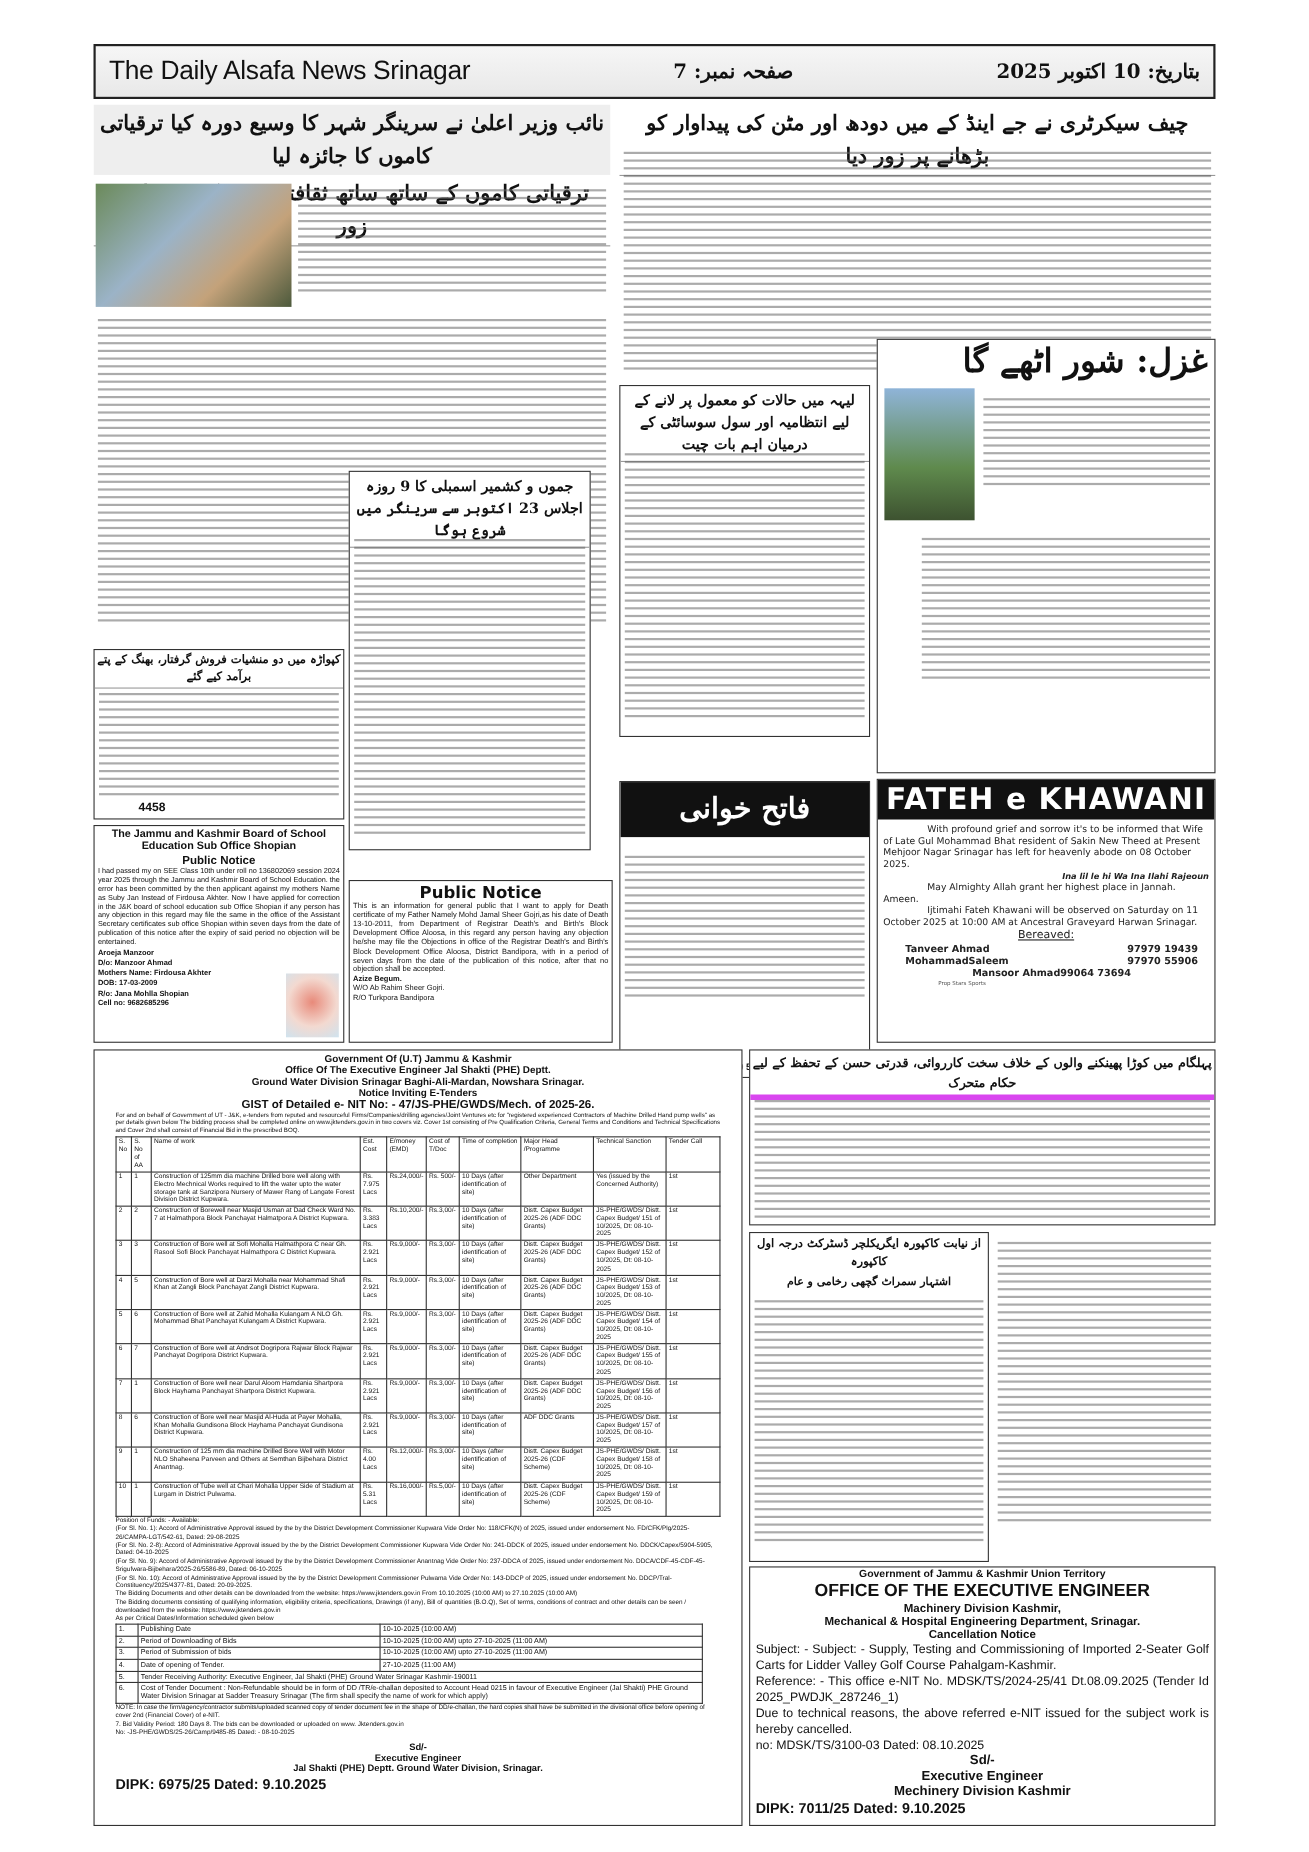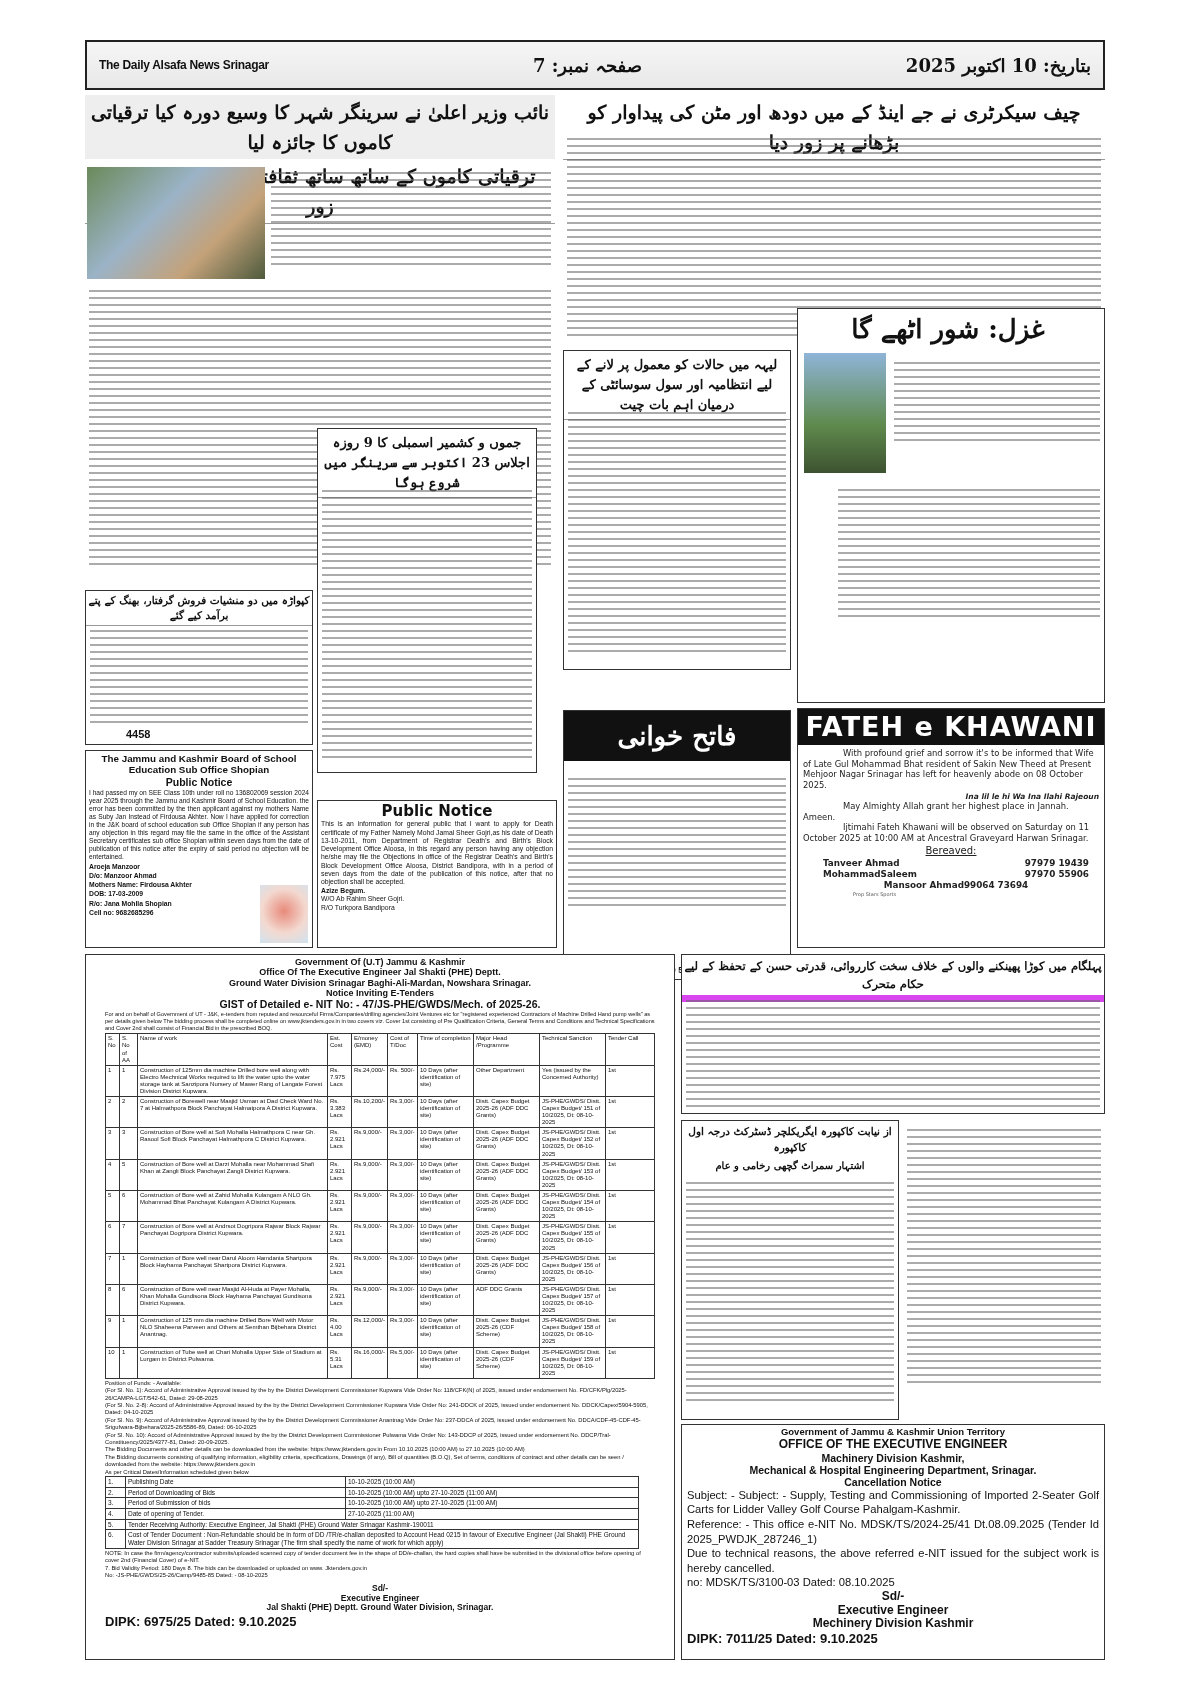--- a/index.html
+++ b/index.html
@@ -1,19 +1,19 @@
 <!DOCTYPE html>
 <html><head>
 <meta charset="utf-8">
 <style>
 *{box-sizing:border-box;margin:0;padding:0}
 body{width:1190px;height:1684px;background:#fff;font-family:"Liberation Sans",sans-serif;color:#111;position:relative;overflow:hidden}
 .page{position:absolute;left:85px;top:40px;width:1020px;height:1620px}
 .masthead{position:absolute;left:0;top:0;width:1020px;height:50px;border:2px solid #222;background:linear-gradient(#f6f6f6,#e8e8e8);display:flex;align-items:center;justify-content:space-between;padding:0 12px}
-.masthead .title{font-weight:bold;font-size:12px;letter-spacing:-0.3px}
+.masthead .title{font-weight:normal;font-size:24px;letter-spacing:-0.3px}
 .masthead .pg{font-weight:bold;font-size:18px;font-family:"DejaVu Serif",serif}
 .masthead .date{font-weight:bold;font-size:18px;font-family:"DejaVu Serif",serif}
 .box{position:absolute;border:1.5px solid #333;background:#fff;overflow:hidden}
 .urdu{direction:rtl;font-family:"DejaVu Serif",serif;color:#111}
 .hl{font-weight:bold;text-align:center}
 .lines{position:absolute;left:4px;right:4px}
 .lines i{display:block;height:2px;background:#666;margin:5px 0;opacity:.55}
 .photo{position:absolute;background:linear-gradient(135deg,#6b8a5a,#9bb3c7 40%,#c4a27a 70%,#4d5a3c)}
 .en{font-size:8.3px;line-height:1.22;text-align:justify}
 .hd{font-weight:bold;text-align:center;line-height:1.15}
@@ -126,21 +126,21 @@
         <i></i>
         <i></i>
         <i></i>
         <i></i>
         <i></i>
         <i></i>
       </div>
   </div>
 
   <div class="box" style="left:712px;top:268px;width:308px;height:395px">
-    <div class="urdu hl" style="font-size:26px;line-height:40px;padding-right:6px">غزل: شور اٹھے گا</div>
+    <div class="urdu hl" style="font-size:30px;line-height:40px;text-align:right;padding-right:6px">غزل: شور اٹھے گا</div>
     <div class="photo" style="left:6px;top:44px;width:82px;height:120px;background:linear-gradient(#8fb4d8,#5f8a4d 60%,#3d5230)"></div>
     <div class="lines" style="top:48px;left:96px">
         <i></i>
         <i></i>
         <i></i>
         <i></i>
         <i></i>
         <i></i>
         <i></i>
         <i></i>
@@ -553,21 +553,21 @@
       <div>7. Bid Validity Period: 180 Days      8. The bids can be downloaded or uploaded on www. Jktenders.gov.in</div>
       <div>No: -JS-PHE/GWDS/25-26/Camp/9485-85   Dated: - 08-10-2025</div>
     </div>
     <div class="hd" style="font-size:8.5px;margin-top:4px">Sd/-</div>
     <div class="hd" style="font-size:8.5px">Executive Engineer</div>
     <div class="hd" style="font-size:8.5px">Jal Shakti (PHE) Deptt. Ground Water Division, Srinagar.</div>
     <div style="font-weight:bold;font-size:13px;margin-top:1px">DIPK: 6975/25  Dated: 9.10.2025</div>
   </div>
 
   <div class="box" style="left:596px;top:914px;width:424px;height:160px">
-    <div class="urdu hl" style="font-size:11.5px;line-height:18px;padding:2px;border-bottom:7px solid #d946ef">پہلگام میں کوڑا پھینکنے والوں کے خلاف سخت کارروائی، قدرتی حسن کے تحفظ کے لیے حکام متحرک</div>
+    <div class="urdu hl" style="font-size:11.5px;line-height:18px;padding:2px;border-bottom:5px solid #d946ef">پہلگام میں کوڑا پھینکنے والوں کے خلاف سخت کارروائی، قدرتی حسن کے تحفظ کے لیے حکام متحرک</div>
     <div class="lines" style="top:40px">
         <i></i>
         <i></i>
         <i></i>
         <i></i>
         <i></i>
         <i></i>
         <i></i>
         <i></i>
         <i></i>
@@ -656,21 +656,21 @@
         <i></i>
         <i></i>
         <i></i>
         <i></i>
         <i></i>
       </div>
   </div>
 
   <div class="box" style="left:596px;top:1384px;width:424px;height:236px;padding:2px 5px">
     <div class="hd" style="font-size:9.5px">Government of Jammu &amp; Kashmir Union Territory</div>
-    <div class="hd" style="font-size:12px">OFFICE OF THE EXECUTIVE ENGINEER</div>
+    <div class="hd" style="font-size:16px">OFFICE OF THE EXECUTIVE ENGINEER</div>
     <div class="hd" style="font-size:10.5px">Machinery Division Kashmir,</div>
     <div class="hd" style="font-size:10.5px">Mechanical &amp; Hospital Engineering Department, Srinagar.</div>
     <div class="hd" style="font-size:10.5px">Cancellation Notice</div>
     <div style="font-size:11.2px;line-height:1.3;text-align:justify">
       <p>Subject: - Subject: - Supply, Testing and Commissioning of Imported 2-Seater Golf Carts for Lidder Valley Golf Course Pahalgam-Kashmir.</p>
       <p>Reference: - This office e-NIT No. MDSK/TS/2024-25/41 Dt.08.09.2025 (Tender Id 2025_PWDJK_287246_1)</p>
       <p>Due to technical reasons, the above referred e-NIT issued for the subject work is hereby cancelled.</p>
       <p>no: MDSK/TS/3100-03 Dated: 08.10.2025</p>
     </div>
     <div class="hd" style="font-size:12px">Sd/-</div>

